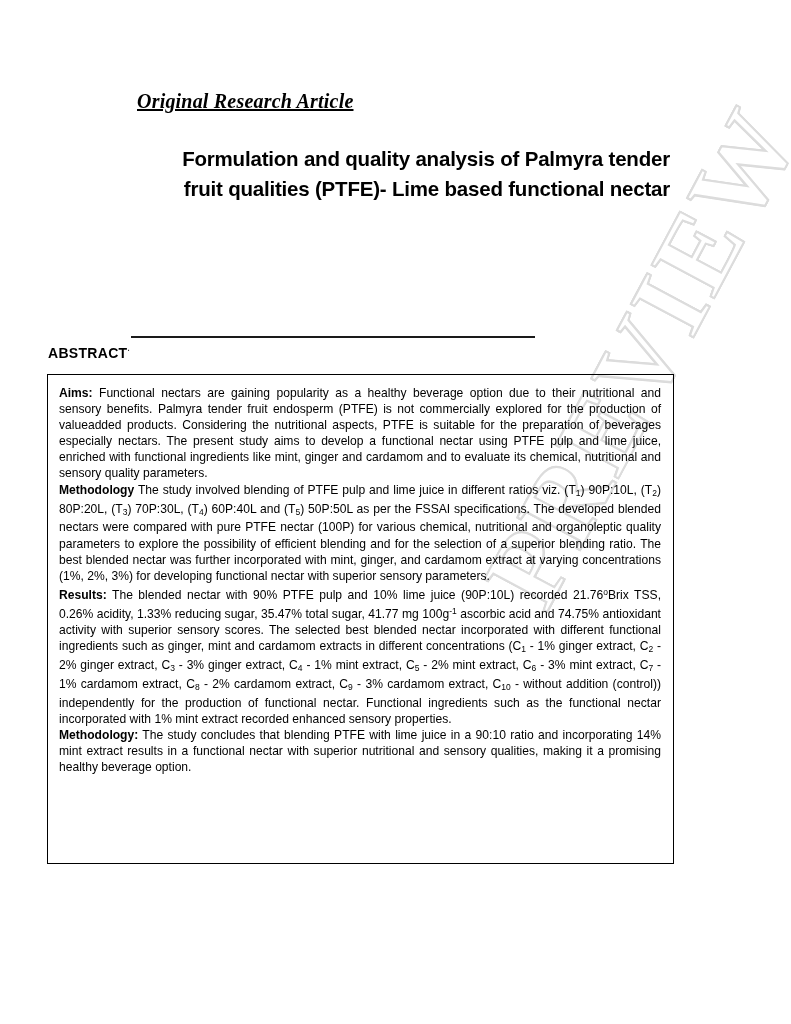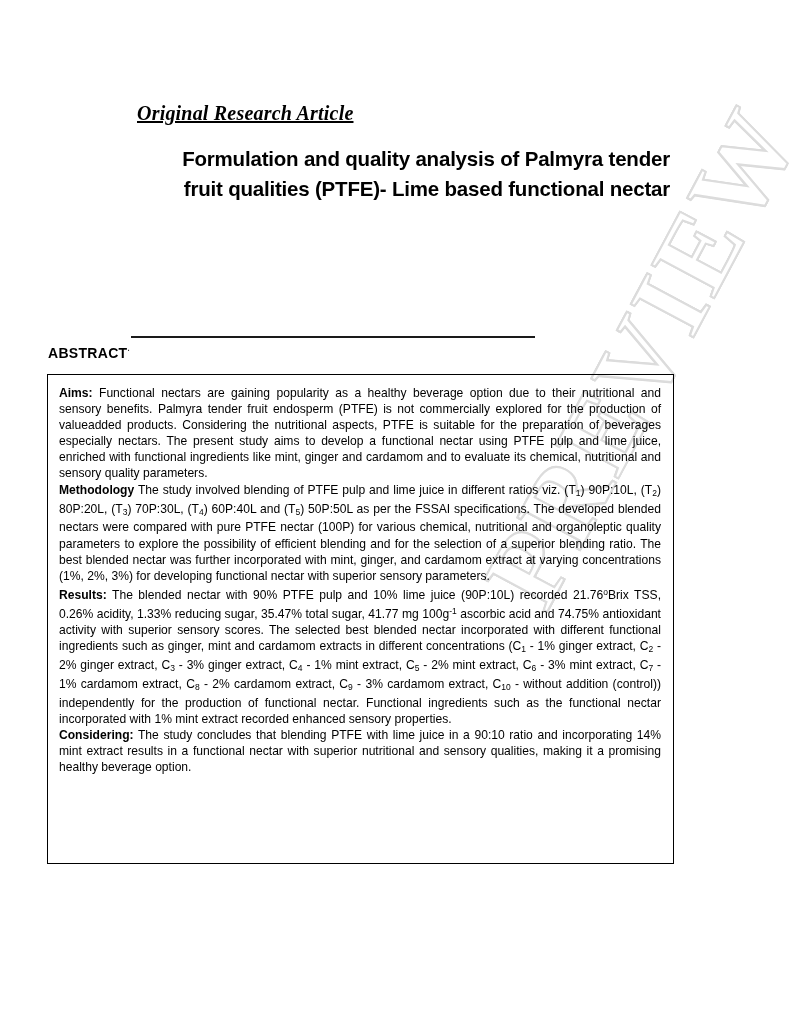--- a/index.html
+++ b/index.html
@@ -58,21 +58,20 @@
   .article-type {
     position: absolute;
     top: 90px;
     left: 137px;
     font-family: "Liberation Serif", serif;
     font-style: italic;
     font-weight: bold;
     font-size: 20px;
     text-decoration: underline;
     letter-spacing: 0.2px;
-    margin-top: 12px;
   }
   .title {
     position: absolute;
     top: 144px;
     left: 170px;
     width: 500px;
     text-align: right;
     font-family: "Liberation Sans", sans-serif;
     font-weight: bold;
     font-size: 20.5px;
@@ -160,18 +159,18 @@
     <div class="abstract-box">
 
       <p><span class="lbl">Aims:</span><span> Functional nectars are gaining popularity as a healthy beverage option due to their nutritional and sensory benefits. Palmyra tender fruit endosperm (PTFE) is not commercially explored for the production of valueadded products. Considering the nutritional aspects, PTFE is suitable for the preparation of beverages especially nectars. The present study aims to develop a functional nectar using PTFE pulp and lime juice, enriched with functional ingredients like mint, ginger and cardamom and to evaluate its chemical, nutritional and sensory quality parameters.</span></p>
 
 
 
       <p><span class="lbl">Methodology</span><span> The study involved blending of PTFE pulp and lime juice in different ratios <span class="ital">viz.</span> (T<sub>1</sub>) 90P:10L, (T<sub>2</sub>) 80P:20L, (T<sub>3</sub>) 70P:30L, (T<sub>4</sub>) 60P:40L and (T<sub>5</sub>) 50P:50L as per the FSSAI specifications. The developed blended nectars were compared with pure PTFE nectar (100P) for various chemical, nutritional and organoleptic quality parameters to explore the possibility of efficient blending and for the selection of a superior blending ratio. The best blended nectar was further incorporated with mint, ginger, and cardamom extract at varying concentrations (1%, 2%, 3%) for developing functional nectar with superior sensory parameters.</span></p>
 
       <p><span class="lbl">Results:</span><span> The blended nectar with 90% PTFE pulp and 10% lime juice (90P:10L) recorded 21.76<sup>o</sup>Brix TSS, 0.26% acidity, 1.33% reducing sugar, 35.47% total sugar, 41.77 mg 100g<sup>-1</sup> ascorbic acid and 74.75% antioxidant activity with superior sensory scores. The selected best blended nectar incorporated with different functional ingredients such as ginger, mint and cardamom extracts in different concentrations (C<sub>1</sub> - 1% ginger extract, C<sub>2</sub> - 2% ginger extract, C<sub>3</sub> - 3% ginger extract, C<sub>4</sub> - 1% mint extract, C<sub>5</sub> - 2% mint extract, C<sub>6</sub> - 3% mint extract, C<sub>7</sub> - 1% cardamom extract, C<sub>8</sub> - 2% cardamom extract, C<sub>9</sub> - 3% cardamom extract, C<sub>10</sub> - without addition (control)) independently for the production of functional nectar. Functional ingredients such as the functional nectar incorporated with 1% mint extract recorded enhanced sensory properties.</span></p>
 
-      <p><span class="lbl">Considering:</span><span> The study concludes that blending PTFE with lime juice in a 90:10 ratio and incorporating 14% mint extract results in a functional nectar with superior nutritional and sensory qualities, making it a promising healthy beverage option.</span></p>
+      <p><span class="lbl">Methodology:</span><span> The study concludes that blending PTFE with lime juice in a 90:10 ratio and incorporating 14% mint extract results in a functional nectar with superior nutritional and sensory qualities, making it a promising healthy beverage option.</span></p>
 
     </div>
 
   </div>
 </div>
 
 </body></html>

